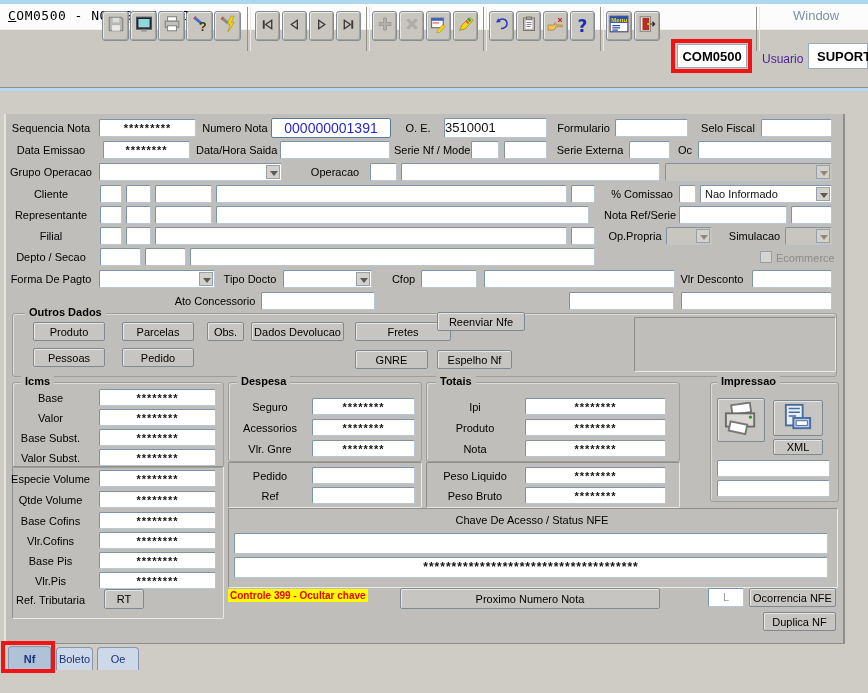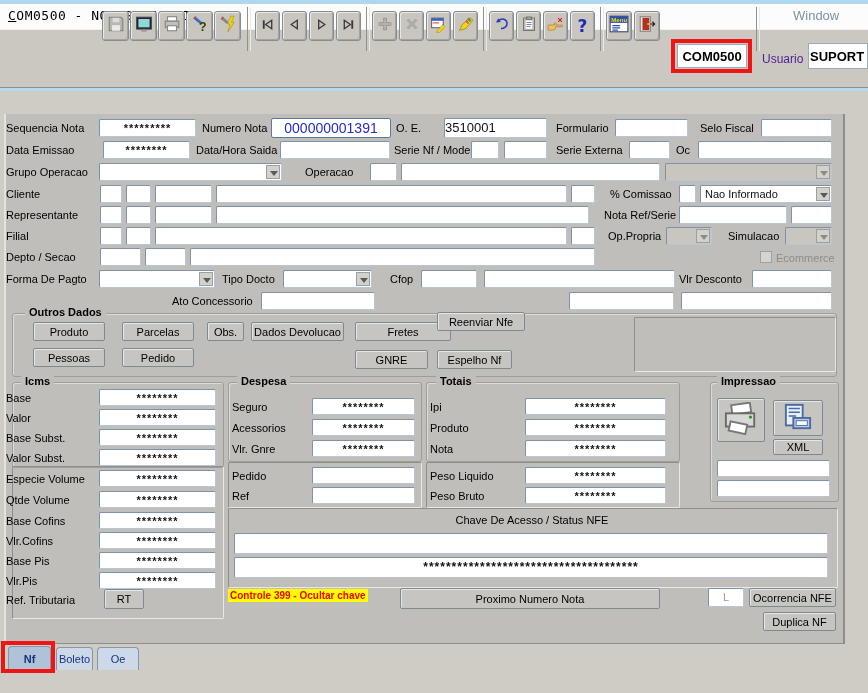--- a/index.html
+++ b/index.html
@@ -18,21 +18,21 @@
   .qmark{font:bold 17px "DejaVu Sans",sans-serif;color:#1c2cb4;}
   .redbox{position:absolute;border:4px solid #f01515;box-sizing:border-box;}
   .ufield{position:absolute;background:#fff;border:1px solid #9aabbc;box-sizing:border-box;font:bold 13px "Liberation Sans",sans-serif;color:#000;display:flex;align-items:center;}
   .ulabel{position:absolute;font:12px "Liberation Sans",sans-serif;color:#4c1d95;}
   
   .mdistrip{left:0;top:88px;width:868px;height:3px;background:#b6daf0;}
   .mdibar{left:0;top:91px;width:868px;height:23px;background:linear-gradient(#4e9ad4,#2572b6);display:flex;align-items:center;}
   .mdititle{font:13px "Liberation Sans",sans-serif;color:#fff;margin-left:26px;}
   
   .formbg{left:4px;top:114px;width:841px;height:530px;background:#bfbebb;border-left:2px solid #e4e2de;border-right:2px solid #8f8d89;border-bottom:1px solid #8f8d89;box-sizing:border-box;}
-  .lbl{position:absolute;font:11px "Liberation Sans",sans-serif;color:#000;text-align:left;white-space:nowrap;}
+  .lbl{position:absolute;font:11px "Liberation Sans",sans-serif;color:#000;text-align:center;white-space:nowrap;}
   .fld{position:absolute;background:#fff;border:1px solid;border-color:#7c93a9 #b9c6d3 #b9c6d3 #7c93a9;border-radius:2px;box-sizing:border-box;height:18px;font:11px "Liberation Sans",sans-serif;color:#111;line-height:16px;overflow:hidden;}
   .mask{text-align:center;font-weight:bold;letter-spacing:1px;}
   .ddl{padding-right:16px;}
   .arw{position:absolute;right:1px;top:1px;bottom:1px;width:14px;background:#d4d1cb;border:1px solid #98a0a8;box-sizing:border-box;}
   .arw::after{content:"";position:absolute;left:3px;top:5px;border:4px solid transparent;border-top:5px solid #5a5a5a;}
   .dis{background:#c9c6c0;}
   .dis .arw::after{border-top-color:#8a8a86;}
   .grp{position:absolute;border:1px solid #9d9d99;border-radius:3px;box-shadow:inset 1px 1px 0 #dedcd8;}
   .cap{position:absolute;top:-8px;background:#bfbebb;padding:0 4px;font:bold 11px "Liberation Sans",sans-serif;color:#000;white-space:nowrap;}
   .sunk{position:absolute;border:1px solid;border-color:#8e8e8a #e9e9e5 #e9e9e5 #8e8e8a;border-radius:2px;}
@@ -178,21 +178,21 @@
           <rect x="2" y="1.5" width="9" height="13" fill="#f0e8d0" stroke="#888"></rect>
           <rect x="4" y="2.5" width="6" height="11" fill="#b03028"></rect>
           <circle cx="9" cy="8" r=".8" fill="#f8d800"></circle>
           <path d="M11 8h3.5M12.8 6l2 2-2 2" stroke="#222" fill="none"></path>
         </svg></span>
     </div>
   <div class="ufield" style="left:677px;top:44px;width:70px;height:24px;justify-content:center">COM0500</div>
   <div class="redbox" style="left:671px;top:39px;width:81px;height:34px"></div>
   <div class="tsep" style="left:756px"></div>
   <div class="ulabel" style="left:762px;top:52px">Usuario</div>
-  <div class="ufield" style="left:808px;top:43px;width:60px;height:26px;padding-left:1px">SUPORT</div>
+  <div class="ufield" style="left:808px;top:43px;width:60px;height:26px;padding-left:8px">SUPORT</div>
 
   <div class="abs mdistrip"></div>
   <div class="abs formbg"></div>
 
   <div class="lbl" style="left:6px;top:122px;width:90px">Sequencia Nota</div>
   <div class="fld mask" style="left:99px;top:119px;width:97px">*********</div>
   <div class="lbl" style="left:202px;top:122px;width:66px">Numero Nota</div>
   <div class="fld numblue" style="left:271px;top:118px;width:120px;height:20px;border-color:#5a7a9a">000000001391</div>
   <div class="lbl" style="left:396px;top:122px;width:44px">O. E.</div>
   <div class="fld oeval" style="left:444px;top:118px;width:103px;height:20px">3510001</div>

